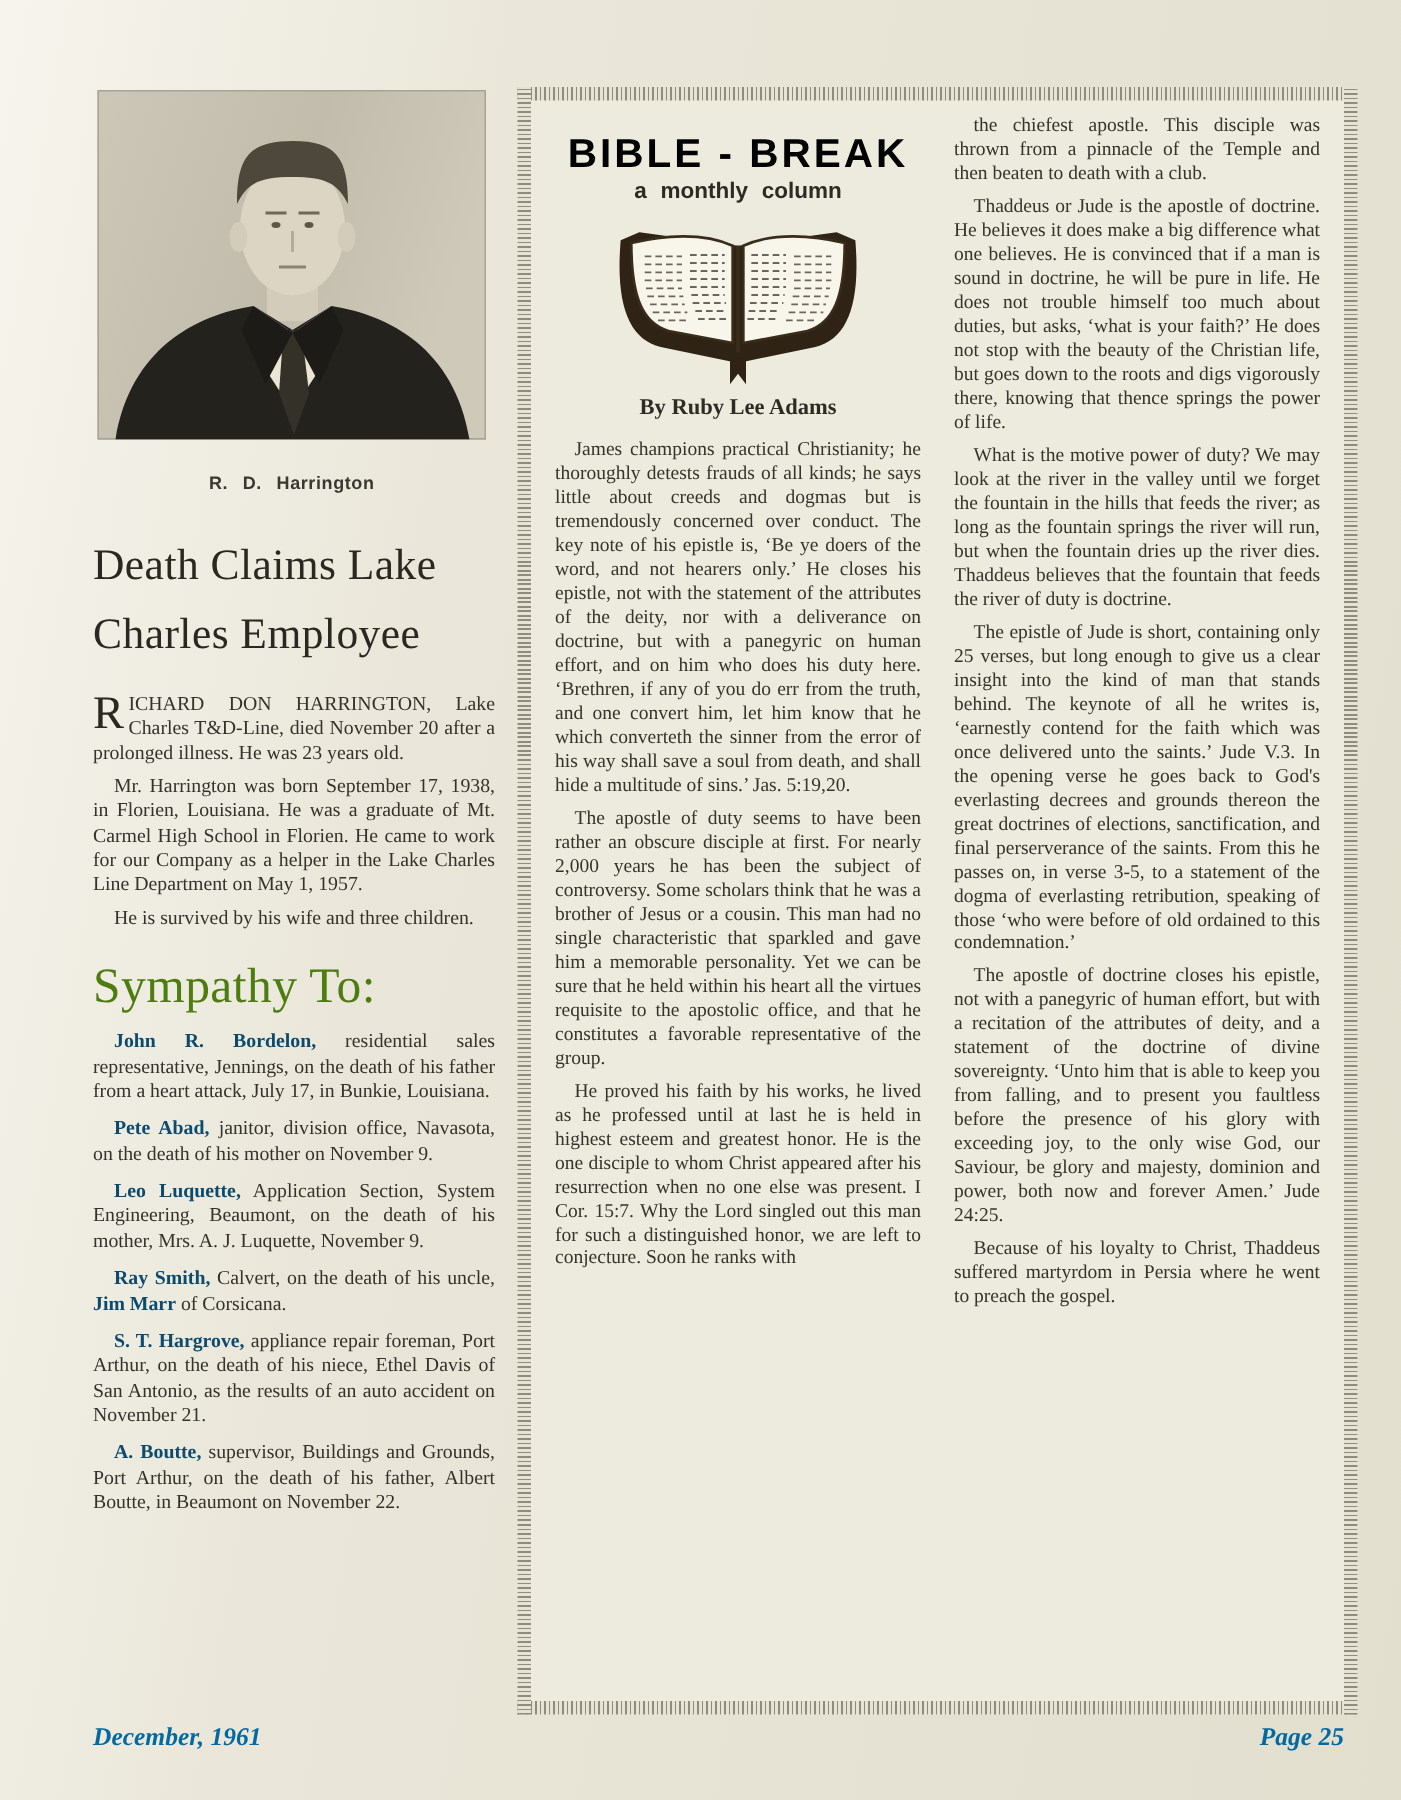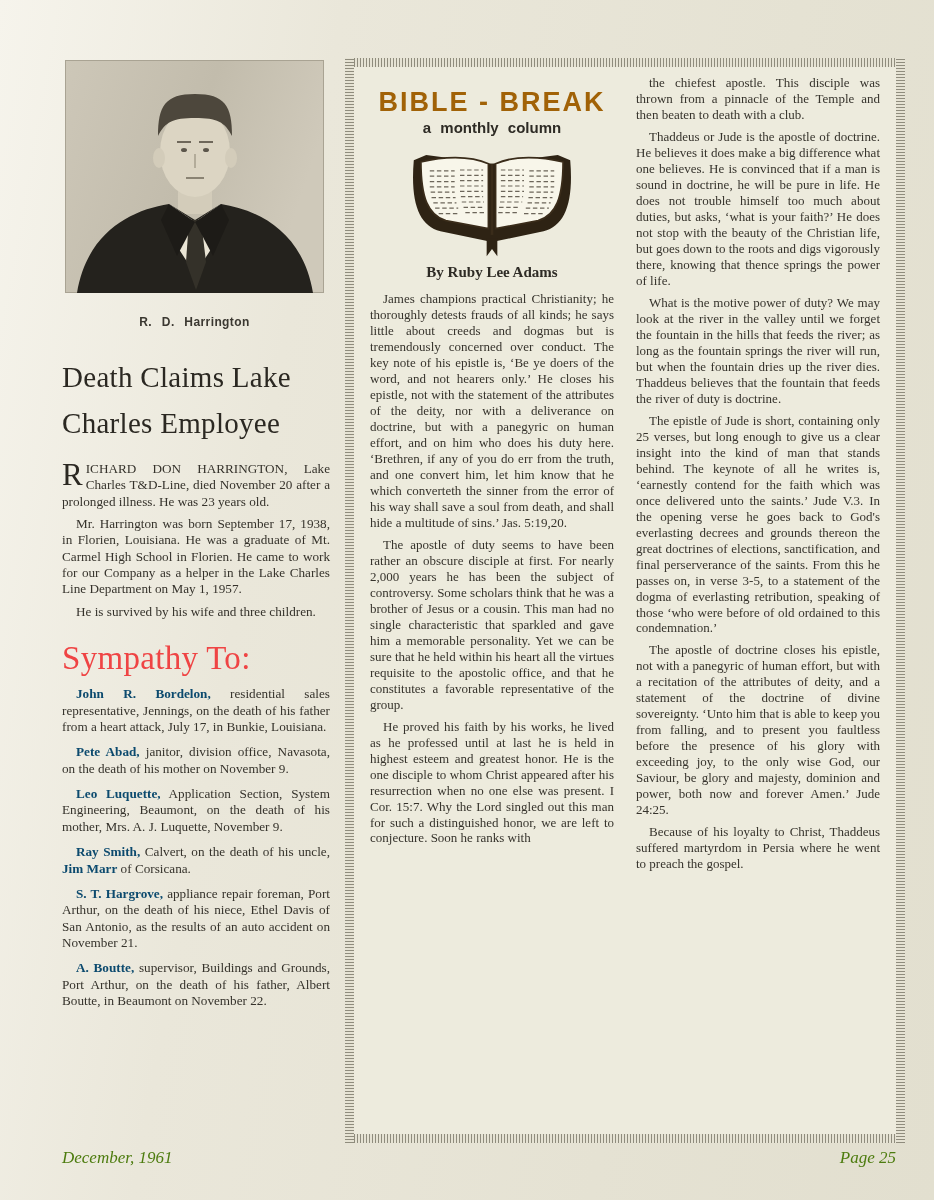--- a/index.html
+++ b/index.html
@@ -18,44 +18,44 @@
     font-family:"Liberation Sans",sans-serif;font-weight:700;font-size:12px;
     letter-spacing:.4px;word-spacing:6px;color:#3b3831;}
   .headline{margin:25px 0 0;font-weight:400;font-size:29px;line-height:1.6;
     color:#2b2822;letter-spacing:.3px;}
   .obit{margin-top:14px;}
   .obit p,.sym-entry{font-size:13.2px;line-height:1.24;text-align:justify;
     margin:0 0 6px;text-indent:14px;}
   .obit p.first{text-indent:0;}
   .dropcap{float:left;font-size:31px;line-height:25px;padding:1px 3px 0 0;color:#2b2822;}
   .sym-heading{margin:20px 0 10px;font-weight:400;font-size:33px;line-height:1.1;
-    color:#ef4444;letter-spacing:.3px;}
+    color:#4d7c0f;letter-spacing:.3px;}
   .sym-entry{margin:0 0 9px;}
   .sym-entry b{color:#0c4a6e;}
   
   #bb-box{position:absolute;left:345px;top:58px;width:560px;height:1085px;background:#edebdd;}
   .hatch-h{position:absolute;left:0;right:0;height:9px;
     background:repeating-linear-gradient(90deg,#8f8c7d 0 1px,#e6e3d4 1px 3px);}
   .hatch-v{position:absolute;top:0;bottom:0;width:9px;
     background:repeating-linear-gradient(0deg,#8f8c7d 0 1px,#e6e3d4 1px 3px);}
   #bb-content{position:absolute;left:9px;right:9px;top:9px;bottom:9px;
     padding:8px 16px 0;display:flex;gap:22px;overflow:hidden;}
   .bb-col{flex:1;min-width:0;}
   .bb-title{margin:12px 0 0;text-align:center;font-family:"Liberation Sans",sans-serif;
-    font-weight:700;font-size:27px;letter-spacing:2px;color:#a16207;}
+    font-weight:700;font-size:27px;letter-spacing:2px;color:#000000;}
   .bb-sub{margin:1px 0 0;text-align:center;font-family:"Liberation Sans",sans-serif;
     font-weight:700;font-size:15px;word-spacing:5px;color:#2e2b25;}
   .book{display:block;margin:10px auto 4px;}
   .bb-byline{margin:6px 0 10px;text-align:center;font-weight:700;font-size:15px;color:#2e2b25;}
   .bb-col p{font-size:13px;line-height:1.23;text-align:justify;margin:0 0 6px;
     text-indent:13px;color:#36332c;}
   
   #footer{position:absolute;left:62px;right:38px;top:1148px;display:flex;
-    justify-content:space-between;font-weight:400;font-style:italic;font-size:17px;
-    color:#4d7c0f;}
+    justify-content:space-between;font-weight:700;font-style:italic;font-size:17px;
+    color:#0369a1;}
 </style>
 </head>
 <body>
 
 <div id="left-col">
 
   <div class="photo-wrap">
     <svg width="259" height="233" viewBox="0 0 259 233">
       <defs>
         <linearGradient id="pbg" x1="0" y1="0" x2="1" y2="0.3">

